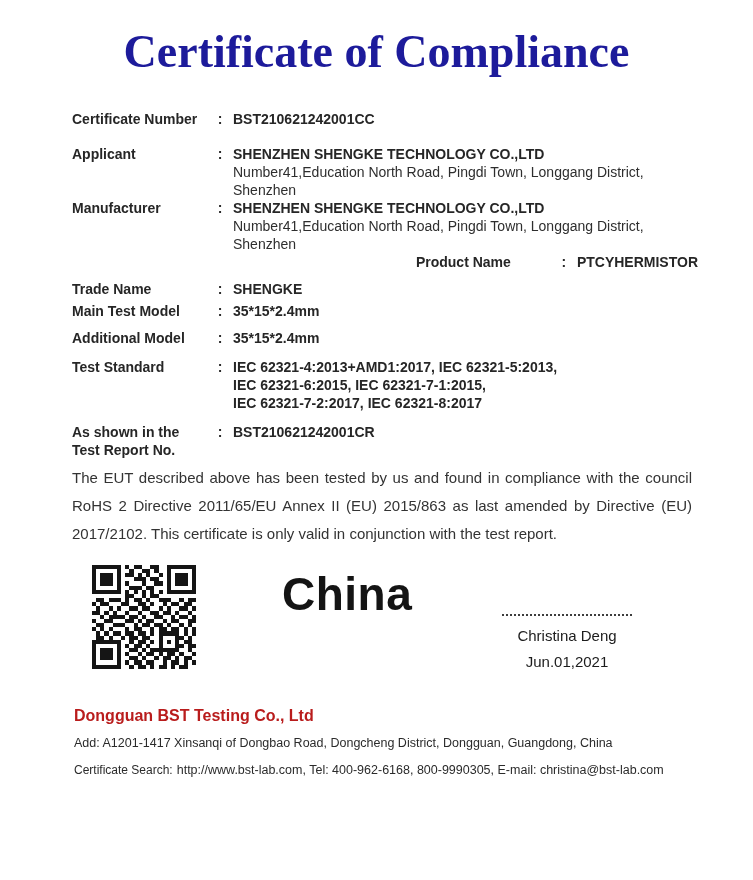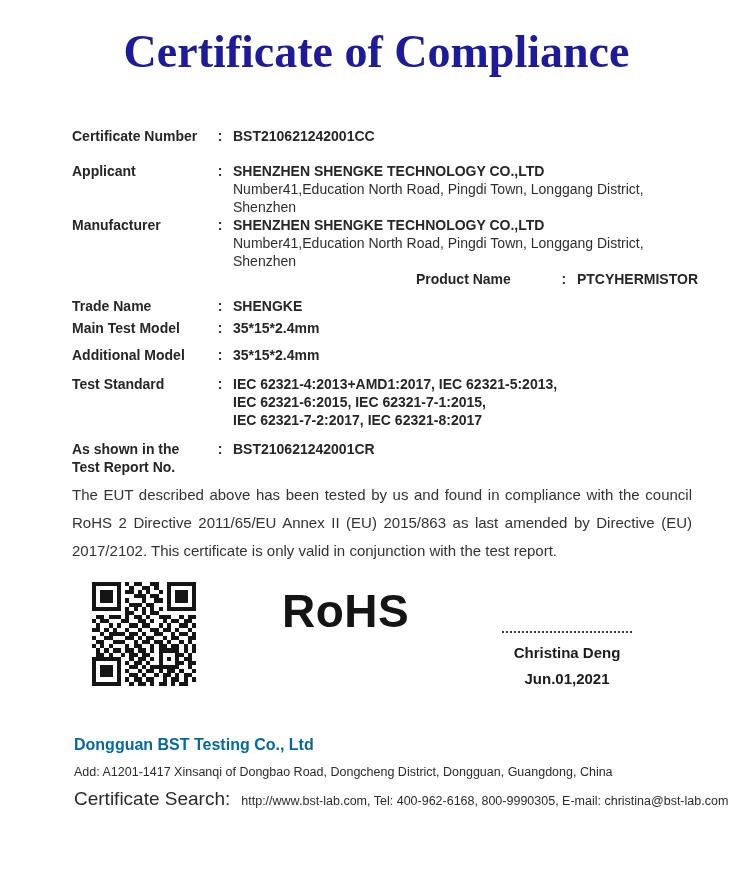--- a/index.html
+++ b/index.html
@@ -2,21 +2,21 @@
 <html><head>
 <meta charset="utf-8">
 <style>
   html,body{margin:0;padding:0;background:#fff;}
   body{width:753px;height:880px;font-family:"Liberation Sans",sans-serif;color:#222;}
   .page{position:relative;width:753px;height:880px;background:#ffffff;overflow:hidden;}
 
   .title{margin:26px 0 0 0;text-align:center;font-family:"Liberation Serif",serif;
          font-weight:bold;font-size:46px;line-height:1.15;color:#1d1b9b;letter-spacing:0px;}
 
-  .fields{margin-top:48px;padding:0 55px 0 72px;font-size:14px;line-height:18px;color:#2a2a2a;}
+  .fields{margin-top:31px;padding:0 55px 0 72px;font-size:14px;line-height:18px;color:#2a2a2a;}
   .frow{display:flex;align-items:flex-start;}
   .flabel{flex:none;width:143px;font-weight:bold;white-space:pre-line;color:#262626;}
   .fcolon{flex:none;width:10px;text-align:center;font-weight:bold;}
   .fvalue{margin-left:8px;min-width:0;}
   .vl{color:#2e2e2e;}
   .vl.b{font-weight:bold;color:#262626;}
   .r0{margin-bottom:17px;} .r1{margin-bottom:0;} .r2{margin-bottom:0;}
   .r3{margin-bottom:9px;justify-content:flex-end;}  .r4{margin-bottom:4px;} .r5{margin-bottom:9px;}
   .r6{margin-bottom:11px;} .r7{margin-bottom:11px;} .r8{margin-bottom:0;}
 
@@ -26,28 +26,28 @@
   .stamp-row{display:flex;align-items:flex-start;margin-top:16px;padding-left:92px;}
   .qr{flex:none;width:104px;height:104px;display:grid;
       grid-template-columns:repeat(25,1fr);grid-template-rows:repeat(25,1fr);background:#fff;}
   .qr div{background:#fff;}
   .qr div.m{background:#151515;}
   .rohs{margin-left:86px;margin-top:4px;font-size:46px;line-height:1.1;font-weight:bold;
         color:#141414;letter-spacing:0.5px;}
   .signature{margin-left:auto;margin-right:86px;width:200px;text-align:center;
              margin-top:49px;font-size:15px;line-height:16px;color:#1c1c1c;}
   .dotline{height:0;border-bottom:2px dotted #3d3d3d;margin:0 35px 12px 35px;}
-  .sig-name,.sig-role,.sig-date{font-weight:bold;margin-bottom:10px;}
-  .sig-date{margin-bottom:12px;}
+  .sig-name,.sig-role,.sig-date{font-weight:normal;margin-bottom:10px;}
+  .sig-date{margin-bottom:0;}
 
   .footer{margin-top:37px;padding-left:74px;}
-  .company{font-size:16px;font-weight:bold;color:#0369a1;line-height:18px;margin-bottom:11px;}
+  .company{font-size:16px;font-weight:bold;color:#b91c1c;line-height:18px;margin-bottom:11px;}
   .address{font-size:12.5px;color:#2b2b2b;line-height:15px;margin-bottom:11px;}
   .search-line{font-size:12.5px;color:#2b2b2b;line-height:16px;}
-  .search-label{font-size:19px;margin-right:11px;}
+  .search-label{font-size:12px;margin-right:4px;}
 </style>
 </head>
 <body>
 
 <div class="page">
 
   <h1 class="title">Certificate of Compliance</h1>
 
   <div class="fields">
 
@@ -755,21 +755,21 @@
         <div class="m"></div>
         <div class="m"></div>
         <div></div>
         <div class="m"></div>
         <div></div>
         <div class="m"></div>
         <div class="m"></div>
         <div></div>
         <div></div>
       </div>
-    <div class="rohs">RoHS</div>
+    <div class="rohs">China</div>
     <div class="signature">
       <div class="dotline"></div>
       <div class="sig-name">Christina Deng</div>
       <div class="sig-date">Jun.01,2021</div>
     </div>
   </div>
 
   <div class="footer">
     <div class="company">Dongguan BST Testing Co., Ltd</div>
     <div class="address">Add: A1201-1417 Xinsanqi of Dongbao Road, Dongcheng District, Dongguan, Guangdong, China</div>

